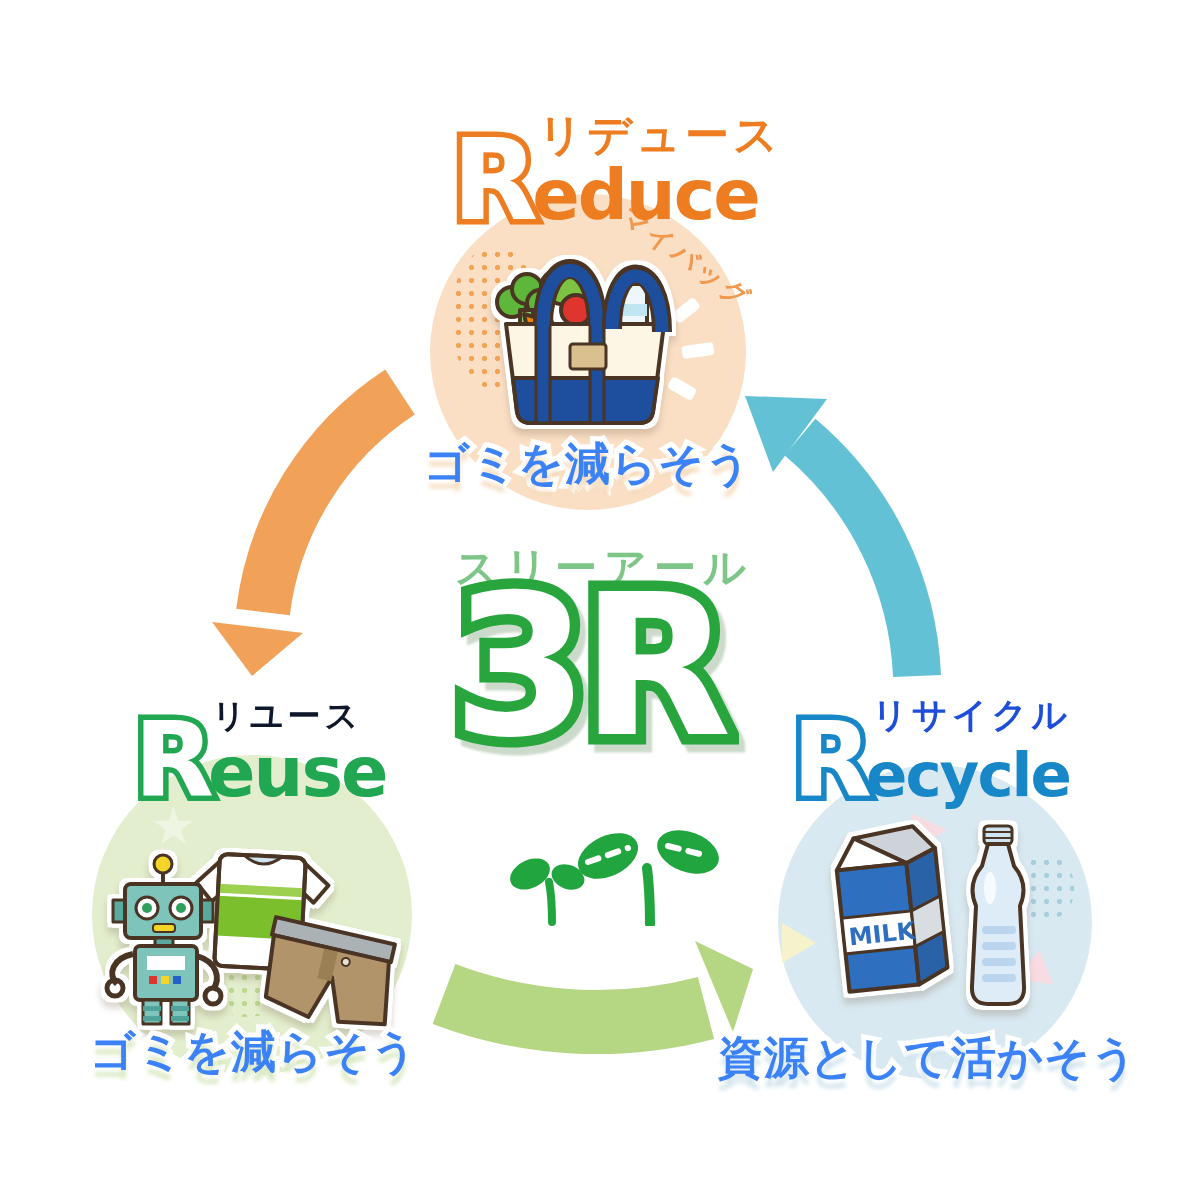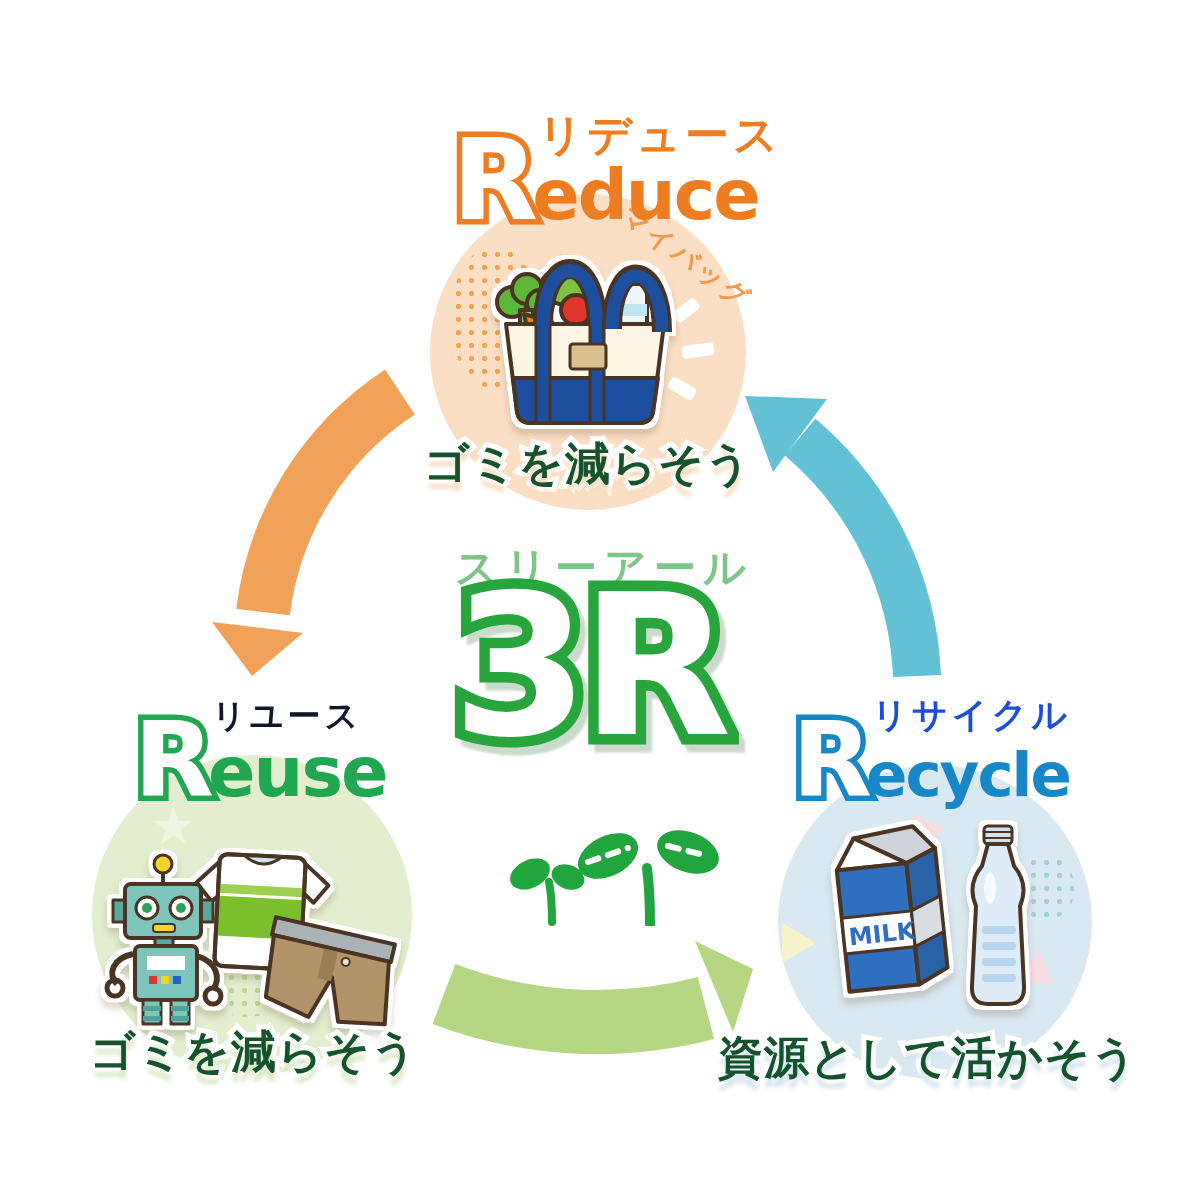--- a/index.html
+++ b/index.html
@@ -43,21 +43,21 @@
   .t-recycle .rest{font-size:61px;}
   
   .center-kana{position:absolute;left:588px;top:540px;transform:translateX(-50%);
     font-size:42px;font-weight:bold;letter-spacing:7px;color:#7ec687;white-space:nowrap;z-index:6;margin-left:16px;}
   .three-r{position:absolute;left:588px;top:568px;transform:translateX(-50%);
     font-size:196px;font-weight:bold;line-height:1;letter-spacing:-8px;color:#fff;
     -webkit-text-stroke:21px #29a53d;paint-order:stroke fill;
     filter:drop-shadow(6px 8px 1px rgba(110,150,110,.35));z-index:6;white-space:nowrap;}
   
   .caption{position:absolute;transform:translateX(-50%);white-space:nowrap;z-index:7;
-    font-size:45px;font-weight:bold;color:#14532d;letter-spacing:1px;
+    font-size:45px;font-weight:bold;color:#3b82f6;letter-spacing:1px;
     -webkit-text-stroke:10px #fff;paint-order:stroke fill;
     text-shadow:0 9px 4px var(--tint);}
   .cap-top{left:588px;top:434px;--tint:#f6dcbe;}
   .cap-left{left:254px;top:1022px;--tint:#d9e8c0;}
   .cap-right{left:928px;top:1028px;--tint:#d2e4ee;}
   
   .badge{position:absolute;left:610px;top:240px;transform:rotate(36deg);
     color:#f0984e;font-size:27px;font-weight:bold;letter-spacing:3px;z-index:5;white-space:nowrap;}
   
   .sticker{position:absolute;z-index:4;

